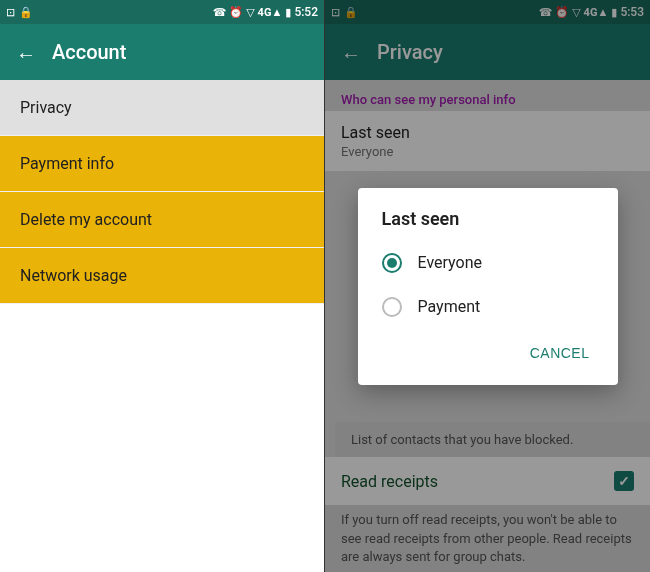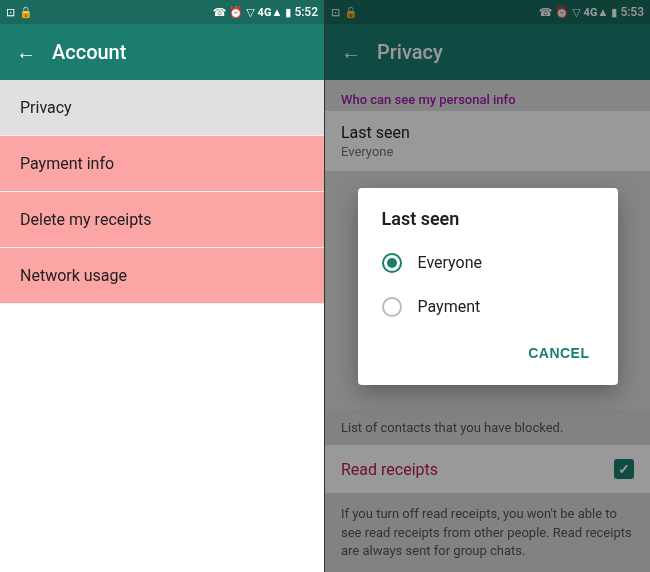--- a/index.html
+++ b/index.html
@@ -74,21 +74,21 @@
       background: #fff;
       margin-top: 0;
     }
 
     .menu-item {
       padding: 18px 20px;
       font-size: 16px;
       color: #212121;
       border-bottom: 1px solid #f0f0f0;
       cursor: pointer;
-      background: #fca5a5;
+      background: #eab308;
     }
 
     .menu-item.highlighted {
       background: #e0e0e0;
     }
 
     
     .right-panel {
       width: 325px;
       height: 572px;
@@ -203,75 +203,76 @@
 
     .dialog-actions {
       display: flex;
       justify-content: flex-end;
       padding: 8px 16px 16px 16px;
     }
 
     .dialog-btn-cancel {
       color: #1a7d6e;
       font-size: 14px;
-      font-weight: 700;
+      font-weight: 400;
       letter-spacing: 0.5px;
       padding: 8px 12px;
       cursor: pointer;
       text-transform: uppercase;
       background: none;
       border: none;
     }
 
     .bottom-content {
       position: absolute;
       bottom: 0;
       left: 0;
       right: 0;
     }
 
     .blocked-section {
       background: #d9d9d9;
       padding: 10px 16px;
       font-size: 13px;
       color: #555;
+      margin-left: 10px;
     }
 
     .read-receipts-row {
       display: flex;
       align-items: center;
       justify-content: space-between;
       padding: 14px 16px;
       background: #fff;
     }
 
     .read-receipts-label {
       font-size: 16px;
-      color: #be185d;
+      color: #14532d;
     }
 
     .checkbox-checked {
       width: 20px;
       height: 20px;
       background: #1a7d6e;
       border-radius: 3px;
       display: flex;
       align-items: center;
       justify-content: center;
     }
 
     .checkmark {
       color: #fff;
       font-size: 14px;
       font-weight: bold;
     }
 
     .read-receipts-desc {
       background: #d9d9d9;
-      padding: 12px 16px;
+      padding: 6px 16px;
       font-size: 13px;
       color: #555;
       line-height: 1.4;
     }
 
     .time-text {
       font-size: 12px;
       color: #fff;
       font-weight: 500;
     }
@@ -297,21 +298,21 @@
   </div>
 
   <div class="app-bar">
     <span class="back-arrow">←</span>
     <span class="app-bar-title">Account</span>
   </div>
 
   <div class="menu-list">
     <div class="menu-item highlighted">Privacy</div>
     <div class="menu-item">Payment info</div>
-    <div class="menu-item">Delete my receipts</div>
+    <div class="menu-item">Delete my account</div>
     <div class="menu-item">Network usage</div>
   </div>
 
 </div>
 
 <div class="right-panel">
 
   <div class="status-bar">
     <div class="status-bar-left">
       <span style="color:#fff;font-size:11px;">⊡</span>

